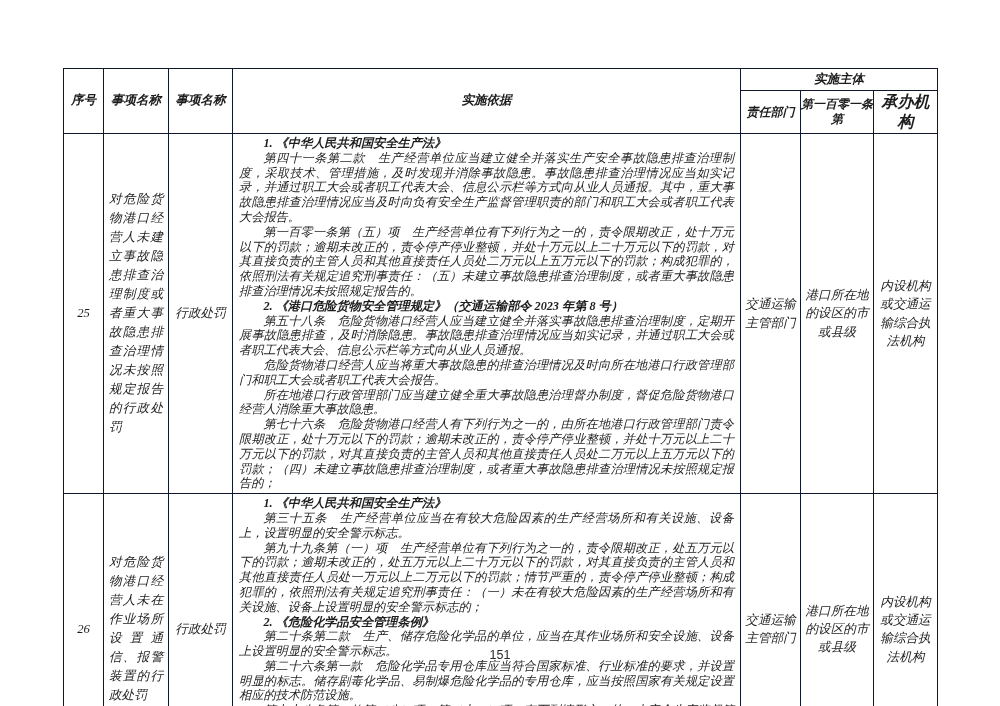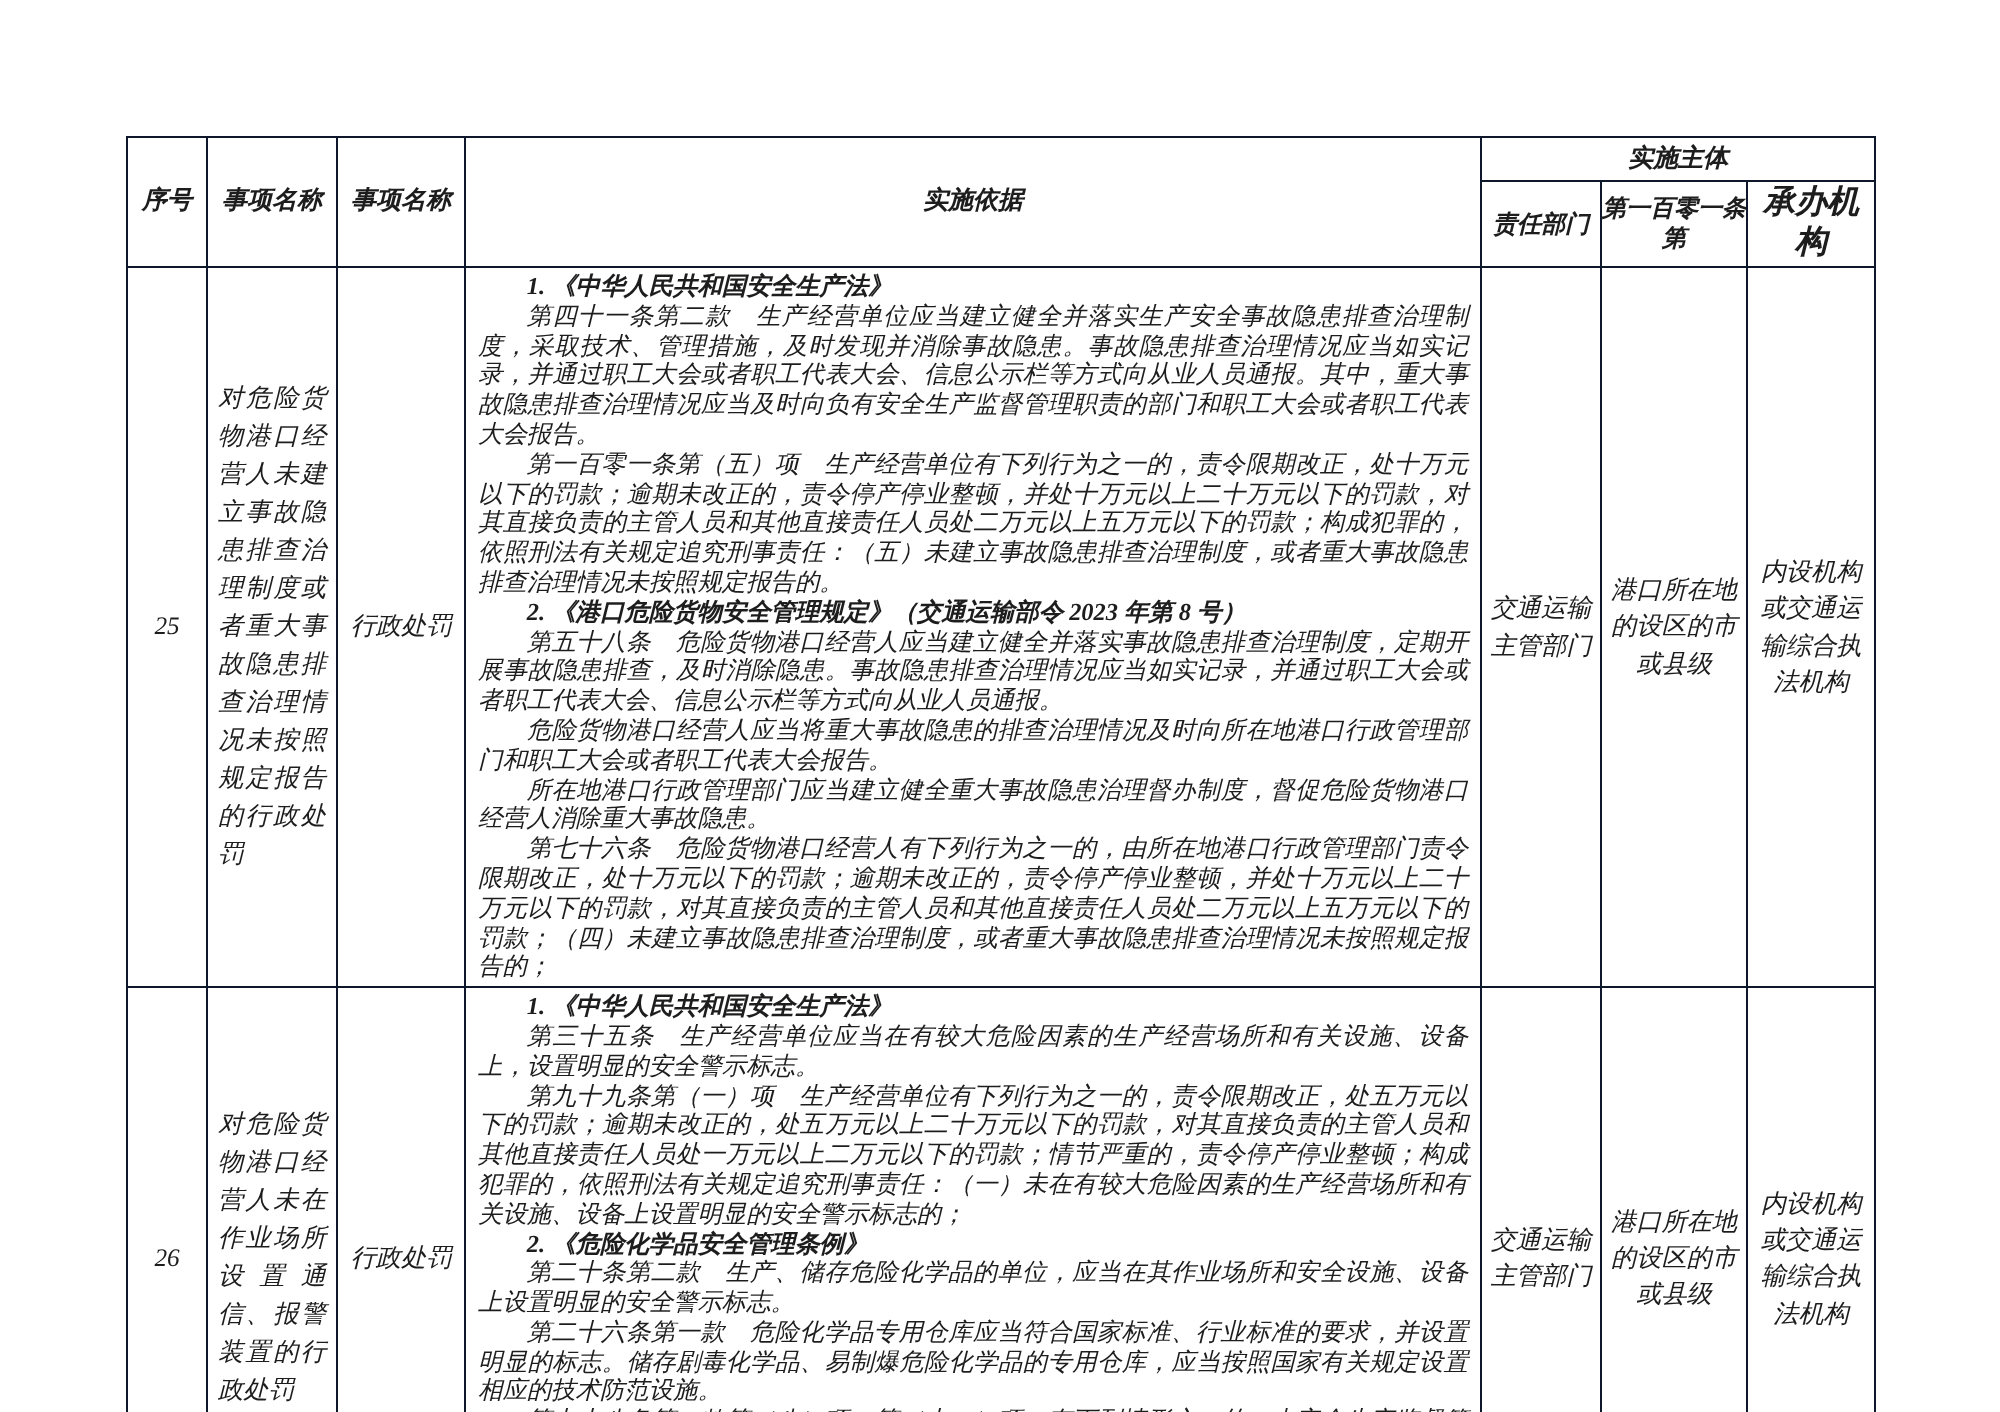--- a/index.html
+++ b/index.html
@@ -114,14 +114,15 @@
           <p class="para">第二十六条第一款　危险化学品专用仓库应当符合国家标准、行业标准的要求，并设置明显的标志。储存剧毒化学品、易制爆危险化学品的专用仓库，应当按照国家有关规定设置相应的技术防范设施。</p>
           <p class="para">第七十八条第一款第（八）项、第（十一）项　有下列情形之一的，由安全生产监督管理部门责令改正，可以处 5 万元以下的罚款；拒不改正的，处 5 万元以上 10 万元以下的罚款；情节严重的，责令停产停业整顿；（八）生产、储存危险化学品的单位未在作业场所和安全设施、设备上设置明显的安全警示标志，</p>
         </td>
         <td class="cell-center">交通运输主管部门</td>
         <td class="cell-center">港口所在地的设区的市或县级</td>
         <td class="cell-center">内设机构或交通运输综合执法机构</td>
       </tr>
     </tbody>
   </table>
 
+  <div class="page-number">151</div>
 
 </div>
 
 </body></html>

